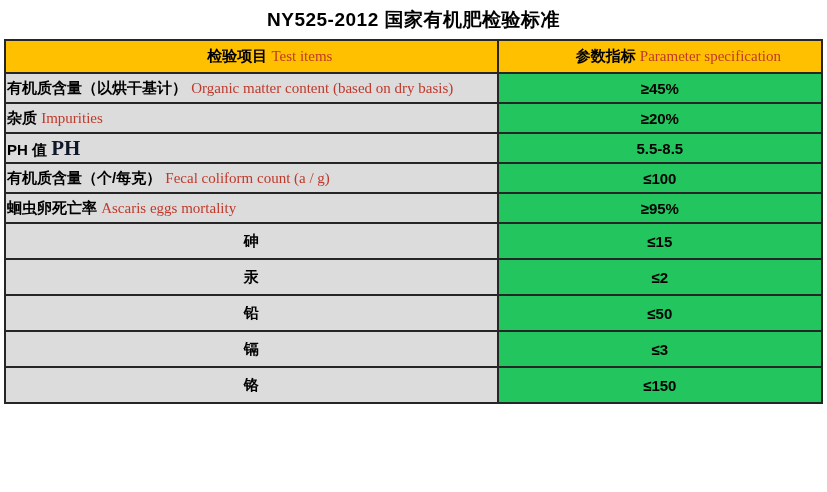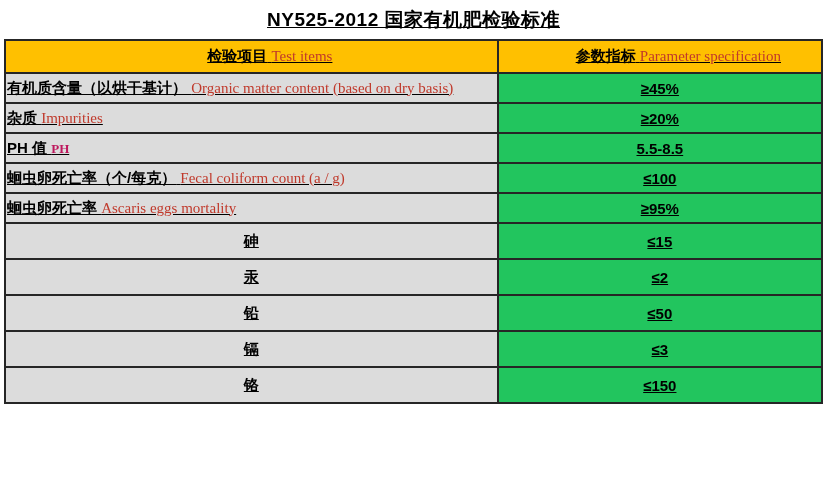--- a/index.html
+++ b/index.html
@@ -8,21 +8,20 @@
     width: 827px;
     height: 492px;
     background: #ffffff;
     font-family: "Liberation Sans", sans-serif;
     overflow: hidden;
   }
   .page {
     width: 827px;
     height: 360px;
     box-sizing: border-box;
-    text-decoration: underline;
   }
   .title {
     text-align: center;
     font-weight: bold;
     font-size: 19px;
     color: #000000;
     padding: 7px 0 6px 0;
     letter-spacing: 0.5px;
   }
   table.std {
@@ -77,22 +76,22 @@
   }
   .en {
     font-family: "Liberation Serif", serif;
     font-weight: normal;
     color: #C0392B;
     font-size: 15px;
   }
   .en-bold {
     font-family: "Liberation Serif", serif;
     font-weight: bold;
-    color: #be185d;
-    font-size: 13px;
+    color: #0f172a;
+    font-size: 21px;
   }
   .blue {
     color: #2E9BD5;
   }
 </style>
 </head>
 <body>
 
 <div class="page">
   <div class="title">NY525-2012 国家有机肥检验标准</div>
@@ -131,21 +130,21 @@
     </tr>
     <tr>
       <td class="item">
         <span>PH 值</span>
         <span class="en-bold">PH</span>
       </td>
       <td class="value">5.5-8.5</td>
     </tr>
     <tr>
       <td class="item">
-        <span>蛔虫卵死亡率（个/每克）</span>
+        <span>有机质含量（个/每克）</span>
         <span class="en">Fecal coliform count (a / g)</span>
       </td>
       <td class="value">≤100</td>
     </tr>
     <tr>
       <td class="item">
         <span>蛔虫卵死亡率</span>
         <span class="en">Ascaris eggs mortality</span>
       </td>
       <td class="value">≥95%</td>

